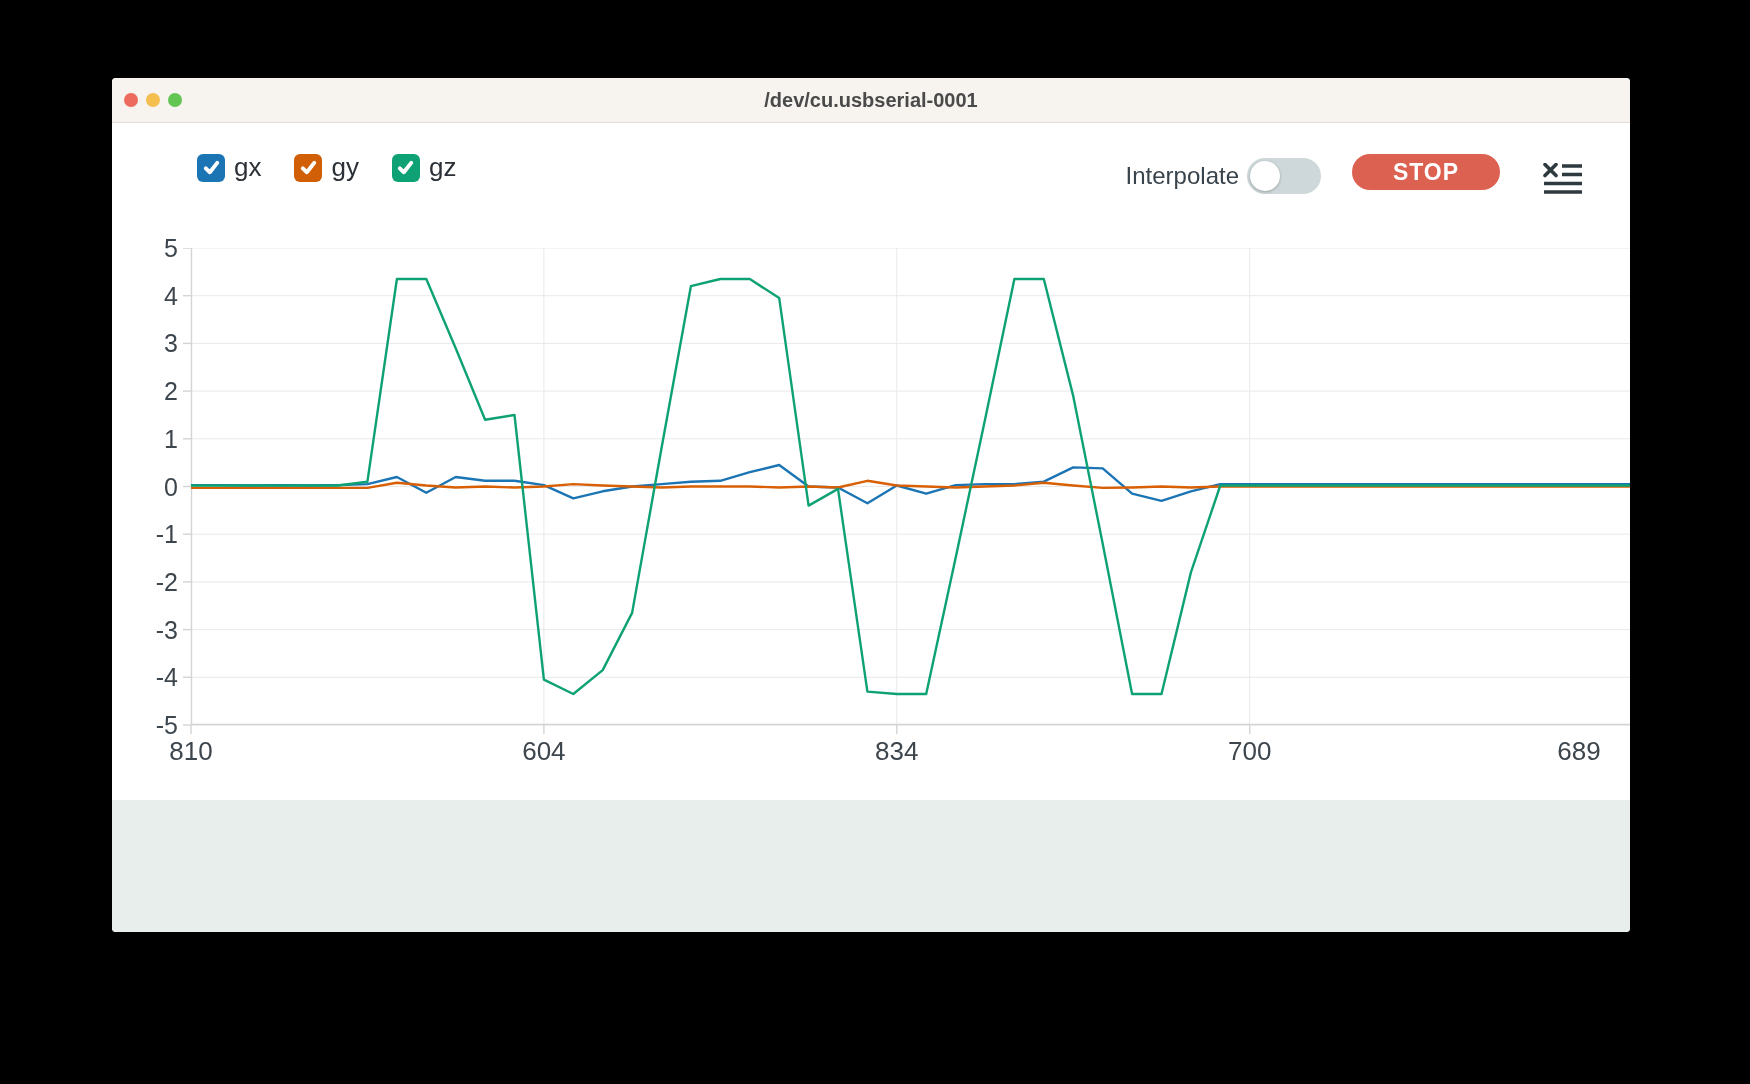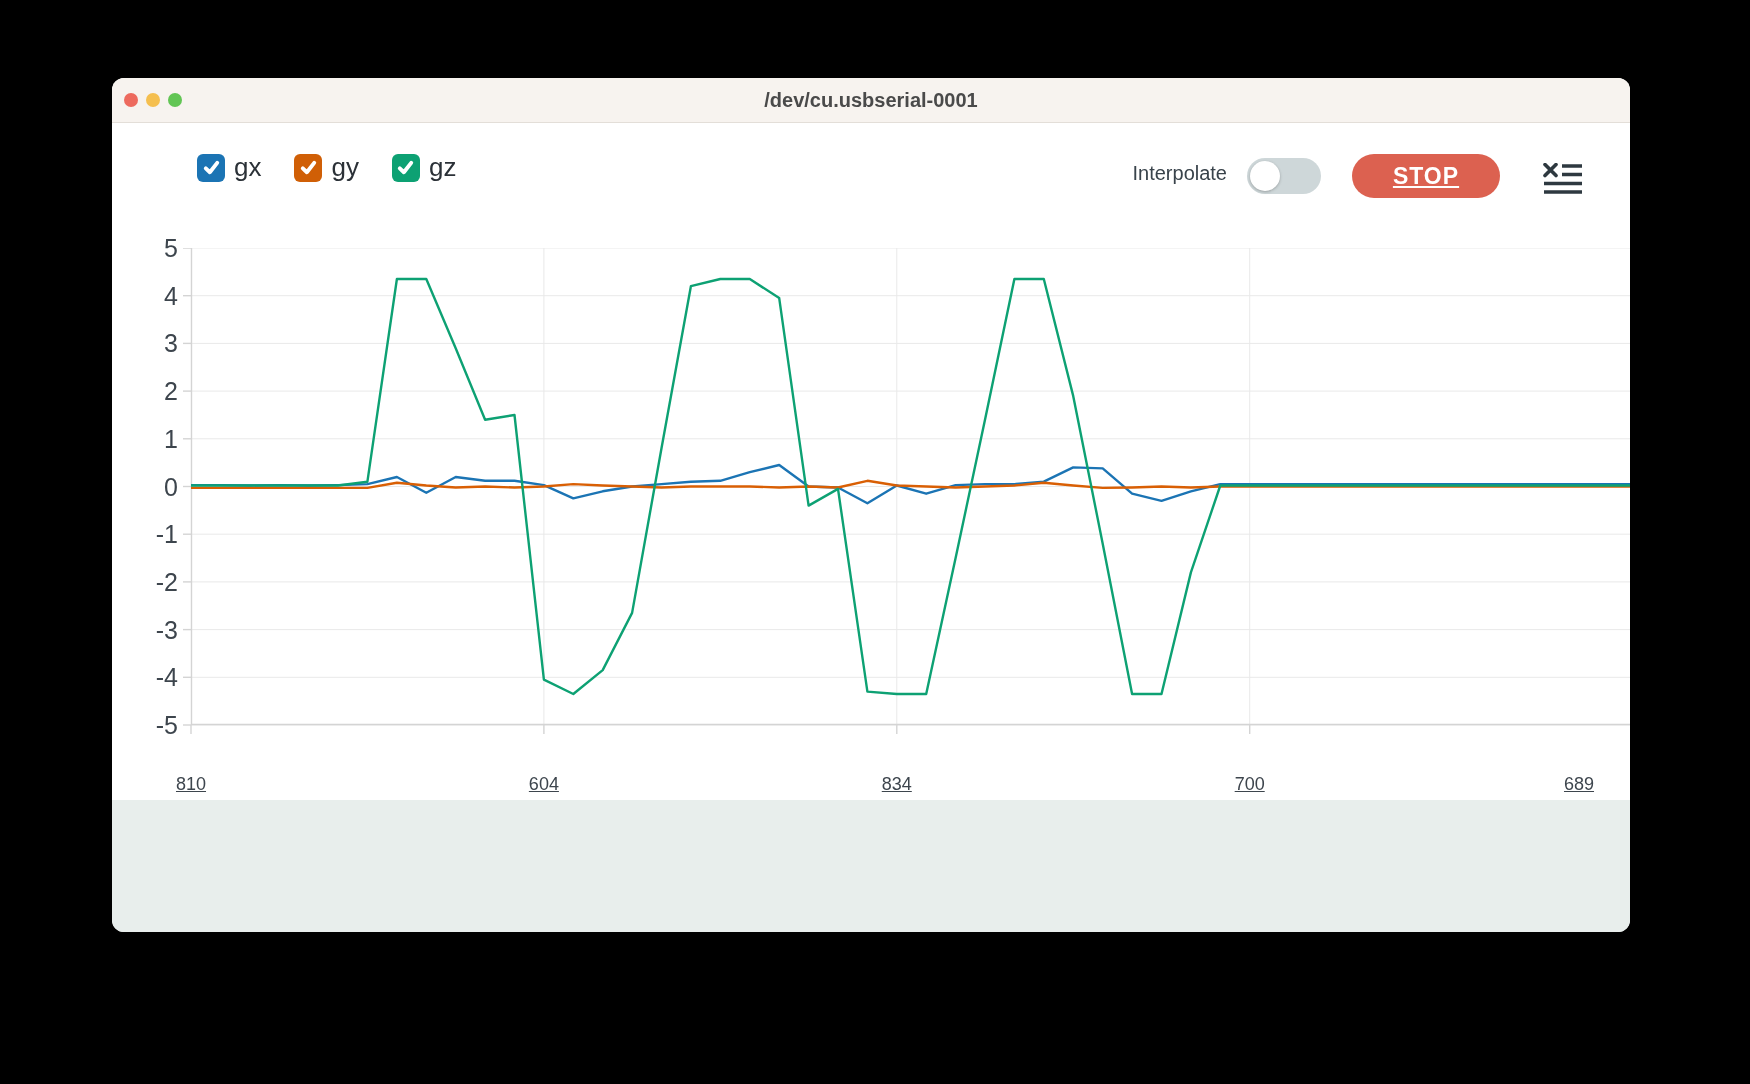--- a/index.html
+++ b/index.html
@@ -1,46 +1,46 @@
 <!DOCTYPE html>
 <html style="--window-bg: #ffffff; --titlebar-bg: #f7f3ef; --titlebar-border: #e3ded8; --bottombar-bg: #e8eeec; --stop-bg: #dc6150; --send-bg: #8ebbb8; --toggle-bg: #ced7d9; --control-border: #c9cfce; --text-dark: #2b3137; --text-label: #39434b; --tick-label: #3d454d; --placeholder: #9ba1a4; --tl-red: #ed6a5e; --tl-yellow: #f5bf4f; --tl-green: #62c554;"><head>
 <meta charset="utf-8">
 <style>
   html,body{margin:0;padding:0;background:#000;width:1750px;height:1084px;overflow:hidden;
     font-family:"Liberation Sans","DejaVu Sans",sans-serif;}
   .window{position:absolute;left:112px;top:78px;width:1518px;height:854px;background:var(--window-bg,#fff);
-    border-radius:12px;overflow:hidden;box-shadow:0 30px 80px rgba(0,0,0,.6),0 6px 24px rgba(0,0,0,.4);}
+    border-radius:4px;overflow:hidden;box-shadow:0 30px 80px rgba(0,0,0,.6),0 6px 24px rgba(0,0,0,.4);}
   
   .titlebar{position:absolute;left:0;top:0;width:100%;height:45px;background:var(--titlebar-bg);
     border-bottom:1px solid var(--titlebar-border);box-sizing:border-box;}
   .traffic{position:absolute;top:15px;width:14px;height:14px;border-radius:50%;}
   .t-red{left:12px;background:var(--tl-red);}
   .t-yellow{left:34px;background:var(--tl-yellow);}
   .t-green{left:56px;background:var(--tl-green);}
   .win-title{position:absolute;left:0;top:0;width:100%;height:45px;line-height:45px;text-align:center;
     font-size:20px;font-weight:bold;color:#4a4a4a;}
   
   .legend{position:absolute;left:85px;top:74px;display:flex;column-gap:33px;align-items:center;}
   .legend-item{display:flex;align-items:center;column-gap:9px;cursor:default;}
   .cb{width:28px;height:28px;border-radius:6px;display:flex;align-items:center;justify-content:center;}
   .legend-label{font-size:26px;color:var(--text-dark);}
-  .interp-label{position:absolute;top:84px;right:403px;font-size:20px;color:var(--text-label);}
+  .interp-label{position:absolute;top:84px;right:391px;font-size:24px;color:var(--text-label);}
   .toggle{position:absolute;left:1135px;top:80px;width:74px;height:36px;border-radius:18px;background:var(--toggle-bg);}
   .knob{position:absolute;left:3px;top:3px;width:30px;height:30px;border-radius:50%;background:#fff;
     box-shadow:0 1px 3px rgba(0,0,0,.25);}
-  .stop-btn{position:absolute;left:1240px;top:76px;width:148px;height:44px;border-radius:22px;
+  .stop-btn{position:absolute;left:1240px;top:76px;width:148px;height:36px;border-radius:22px;
     background:var(--stop-bg);color:#fff;font-weight:bold;font-size:23px;letter-spacing:1px;
-    display:flex;align-items:center;justify-content:center;border:none;text-decoration:underline;}
+    display:flex;align-items:center;justify-content:center;border:none;}
   .clear-btn{position:absolute;left:1431px;top:85px;width:40px;height:33px;background:transparent;border:none;padding:0;}
   
   .chart-svg{position:absolute;left:69px;top:170px;}
   .ylabels div{position:absolute;width:56px;left:10px;text-align:right;font-size:25px;color:var(--tick-label);
     height:30px;line-height:30px;}
-  .xlabels div{position:absolute;top:691px;font-size:18px;color:var(--tick-label);transform:translateX(-50%);
-    height:30px;line-height:30px;white-space:nowrap;text-decoration:underline;}
+  .xlabels div{position:absolute;top:658px;font-size:26px;color:var(--tick-label);transform:translateX(-50%);
+    height:30px;line-height:30px;white-space:nowrap;}
   
   .bottombar{position:absolute;left:0;top:722px;width:100%;height:132px;background:var(--bottombar-bg);}
 </style>
 </head>
 <body>
 
 <div class="window">
 
   <div class="titlebar">
     <div class="traffic t-red"></div>

